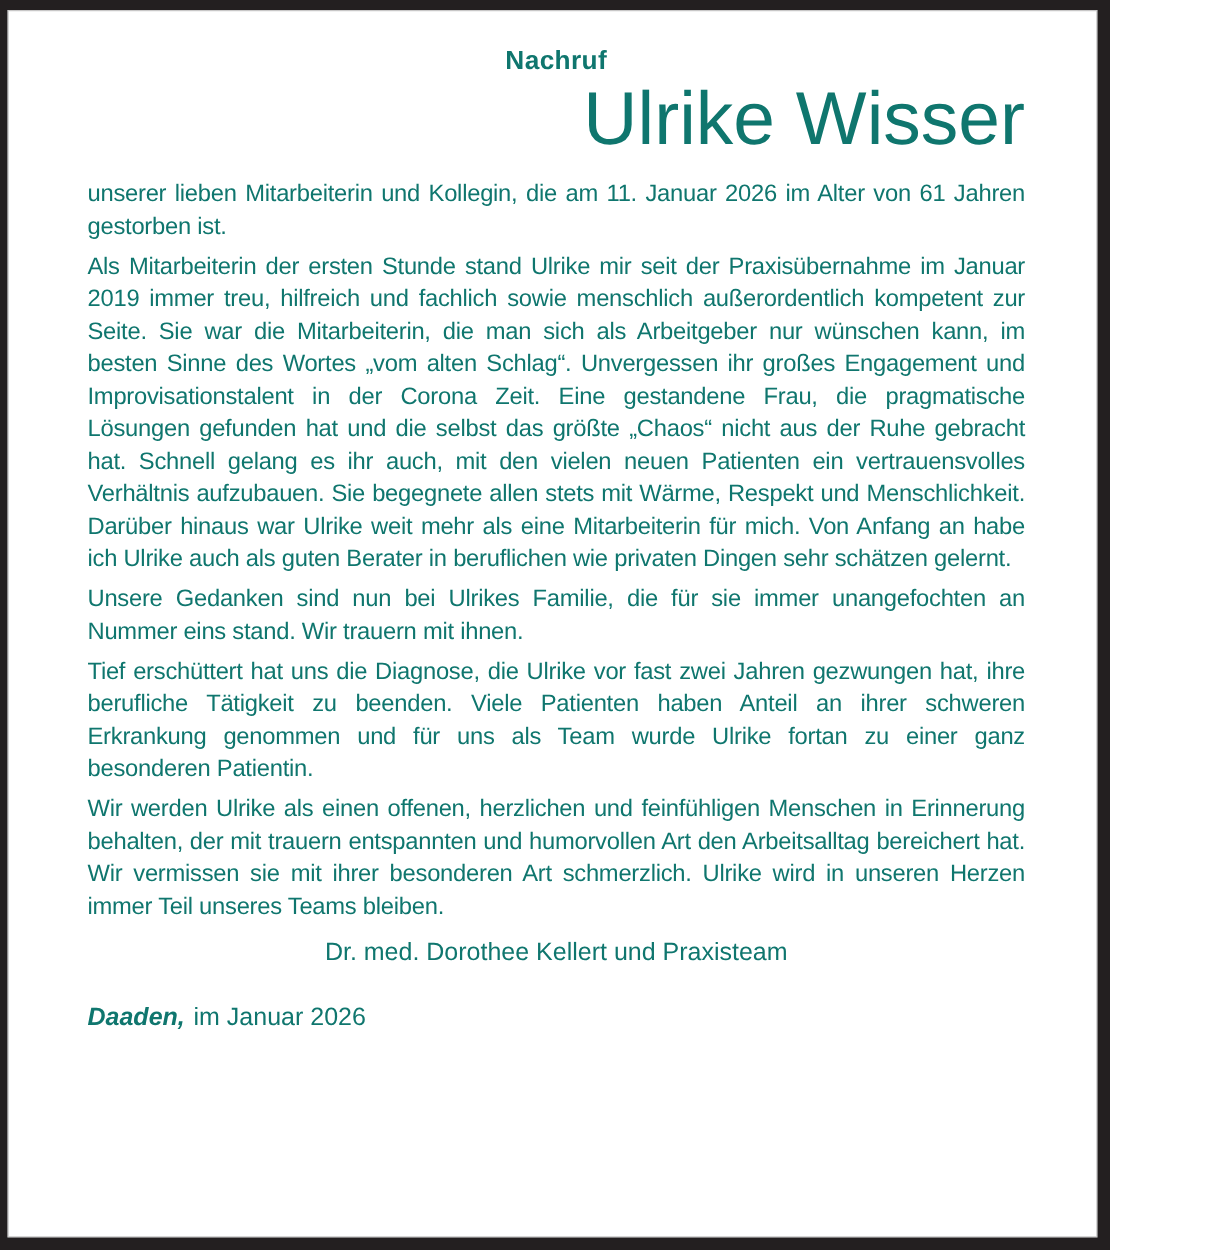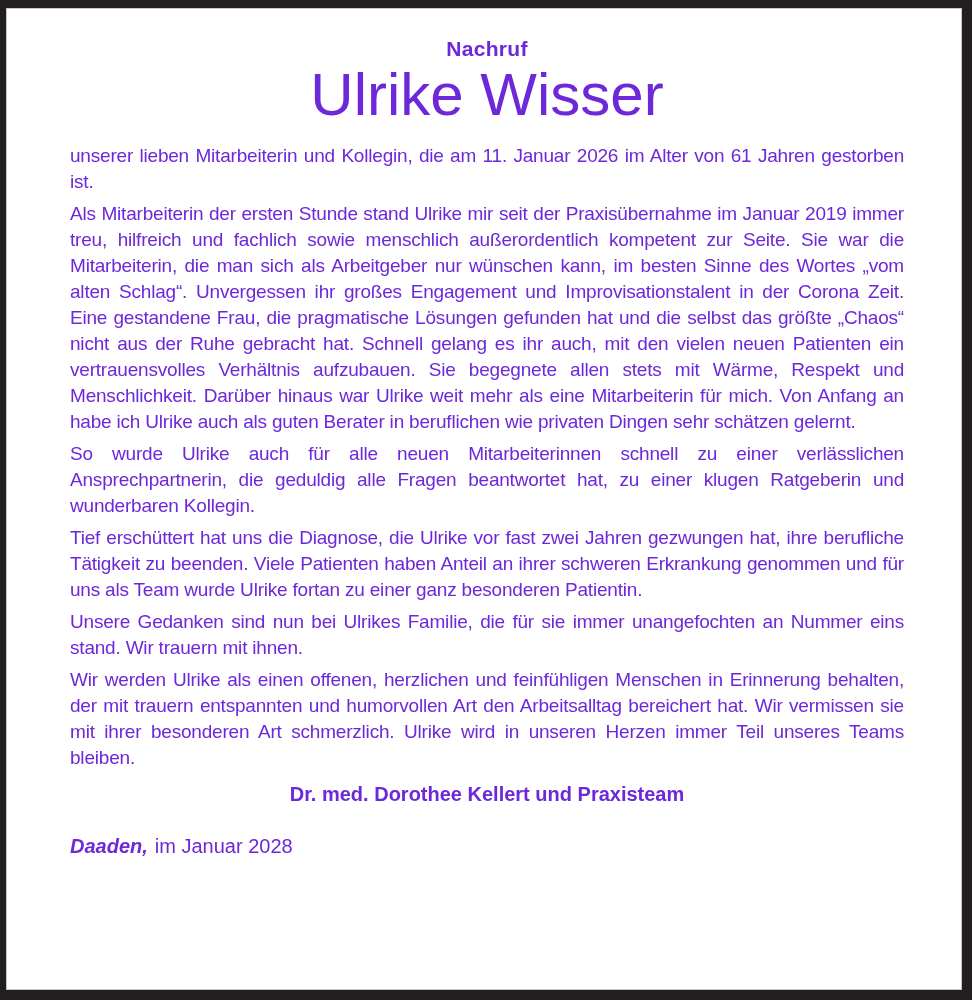--- a/index.html
+++ b/index.html
@@ -3,68 +3,68 @@
 <meta charset="utf-8">
 <style>
   html, body {
     margin: 0;
     padding: 0;
     background: #ffffff;
   }
   .page {
     position: relative;
     box-sizing: border-box;
-    width: 972px;
+    width: 888px;
     height: 1000px;
     background: #ffffff;
     border-style: solid;
     border-color: #231f20;
     border-width: 8px 10px 10px 6px;
     box-shadow: inset 0 0 0 1px rgba(35, 31, 32, 0.25);
     padding: 28px 58px 0 64px;
     overflow: hidden;
     font-family: "Liberation Sans", "DejaVu Sans", sans-serif;
-    color: #6d28d9;
+    color: #0f766e;
   }
   .kicker {
     text-align: center;
     font-size: 21px;
     line-height: 25px;
     font-weight: bold;
     letter-spacing: 0.3px;
   }
   .intro-line {
     text-align: center;
     font-size: 21px;
     line-height: 28px;
     margin-top: 22px;
   }
   .name {
-    text-align: center;
+    text-align: right;
     font-size: 60px;
     line-height: 64px;
     font-weight: 400;
     margin-top: 2px;
     white-space: nowrap;
   }
   .bodytext {
     font-size: 19px;
     line-height: 26px;
     letter-spacing: -0.2px;
     text-align: justify;
     margin: 0 0 6px 0;
   }
   .lead {
     margin-top: 16px;
   }
   .signature {
     text-align: center;
     font-size: 20px;
     line-height: 26px;
-    font-weight: bold;
+    font-weight: normal;
     margin-top: 10px;
   }
   .footer {
     font-size: 20px;
     line-height: 26px;
     margin-top: 26px;
   }
   .footer .place {
     font-weight: bold;
     margin-right: 7px;
@@ -78,27 +78,26 @@
 
   <div class="kicker">Nachruf</div>
 
 
   <div class="name">Ulrike Wisser</div>
 
   <p class="bodytext lead">unserer lieben Mitarbeiterin und Kollegin, die am 11. Januar 2026 im Alter von 61 Jahren gestorben ist.</p>
 
   <p class="bodytext">Als Mitarbeiterin der ersten Stunde stand Ulrike mir seit der Praxisübernahme im Januar 2019 immer treu, hilfreich und fachlich sowie menschlich außerordentlich kompetent zur Seite. Sie war die Mitarbeiterin, die man sich als Arbeitgeber nur wünschen kann, im besten Sinne des Wortes „vom alten Schlag“. Unvergessen ihr großes Engagement und Improvisationstalent in der Corona Zeit. Eine gestandene Frau, die pragmatische Lösungen gefunden hat und die selbst das größte „Chaos“ nicht aus der Ruhe gebracht hat. Schnell gelang es ihr auch, mit den vielen neuen Patienten ein vertrauensvolles Verhältnis aufzubauen. Sie begegnete allen stets mit Wärme, Respekt und Menschlichkeit. Darüber hinaus war Ulrike weit mehr als eine Mitarbeiterin für mich. Von Anfang an habe ich Ulrike auch als guten Berater in beruflichen wie privaten Dingen sehr schätzen gelernt.</p>
 
-  <p class="bodytext">So wurde Ulrike auch für alle neuen Mitarbeiterinnen schnell zu einer verlässlichen Ansprechpartnerin, die geduldig alle Fragen beantwortet hat, zu einer klugen Ratgeberin und wunderbaren Kollegin.</p>
+
+  <p class="bodytext">Unsere Gedanken sind nun bei Ulrikes Familie, die für sie immer unangefochten an Nummer eins stand. Wir trauern mit ihnen.</p>
 
   <p class="bodytext">Tief erschüttert hat uns die Diagnose, die Ulrike vor fast zwei Jahren gezwungen hat, ihre berufliche Tätigkeit zu beenden. Viele Patienten haben Anteil an ihrer schweren Erkrankung genommen und für uns als Team wurde Ulrike fortan zu einer ganz besonderen Patientin.</p>
-
-  <p class="bodytext">Unsere Gedanken sind nun bei Ulrikes Familie, die für sie immer unangefochten an Nummer eins stand. Wir trauern mit ihnen.</p>
 
   <p class="bodytext">Wir werden Ulrike als einen offenen, herzlichen und feinfühligen Menschen in Erinnerung behalten, der mit trauern entspannten und humorvollen Art den Arbeitsalltag bereichert hat. Wir vermissen sie mit ihrer besonderen Art schmerzlich. Ulrike wird in unseren Herzen immer Teil unseres Teams bleiben.</p>
 
   <div class="signature">Dr. med. Dorothee Kellert und Praxisteam</div>
 
   <div class="footer">
-    <span class="place">Daaden,</span><span>im Januar 2028</span>
+    <span class="place">Daaden,</span><span>im Januar 2026</span>
   </div>
 
 </div>
 
 </body></html>

